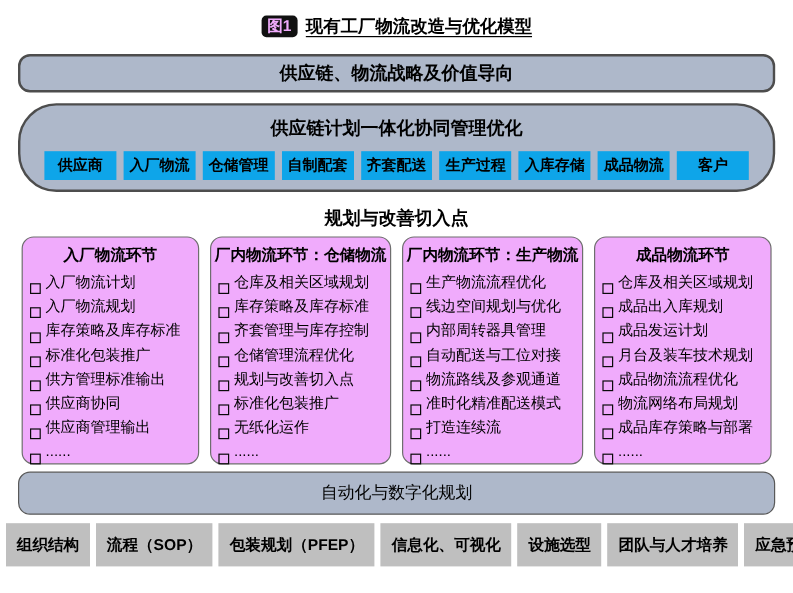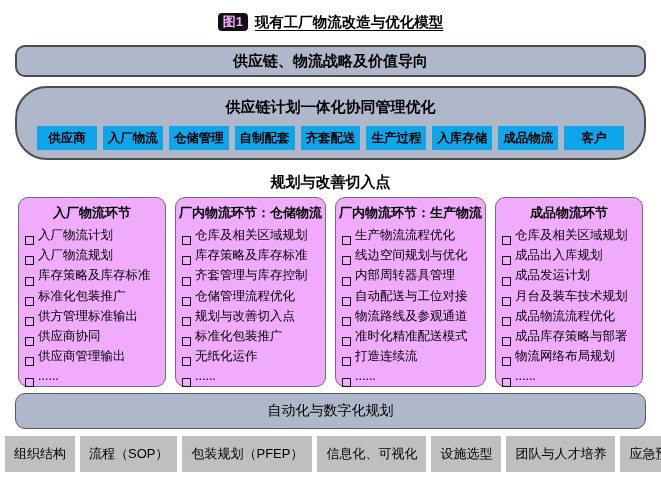--- a/index.html
+++ b/index.html
@@ -86,21 +86,21 @@
   
   .automation-box {
     margin-top: 6px; height: 36px;
     border-width: 1.5px; border-color: #595959;
     display: flex; align-items: center; justify-content: center;
     font-size: 14px;
   }
 
   
   .foundation-row {
-    margin: 7px 5px 0; display: flex; gap: 5px;
+    margin: 7px 5px 0; display: flex; gap: 5px; font-weight: bold;
   }
   .fnd-box {
     flex: 1 1 auto; background: #BFBFBF;
     height: 36px; display: flex; align-items: center; justify-content: center;
     font-size: 13px; padding: 0 9px; white-space: nowrap;
   }
 </style>
 </head>
 <body>
 
@@ -268,25 +268,25 @@
           <li>
               <span class="blt"></span>
               <span>月台及装车技术规划</span>
             </li>
           <li>
               <span class="blt"></span>
               <span>成品物流流程优化</span>
             </li>
           <li>
               <span class="blt"></span>
+              <span>物流网络布局规划</span>
+            </li>
+          <li>
+              <span class="blt"></span>
               <span>成品库存策略与部署</span>
-            </li>
-          <li>
-              <span class="blt"></span>
-              <span>物流网络布局规划</span>
             </li>
           <li>
               <span class="blt"></span>
               <span>......</span>
             </li>
         </ul>
       </div>
 
     </div>
 

